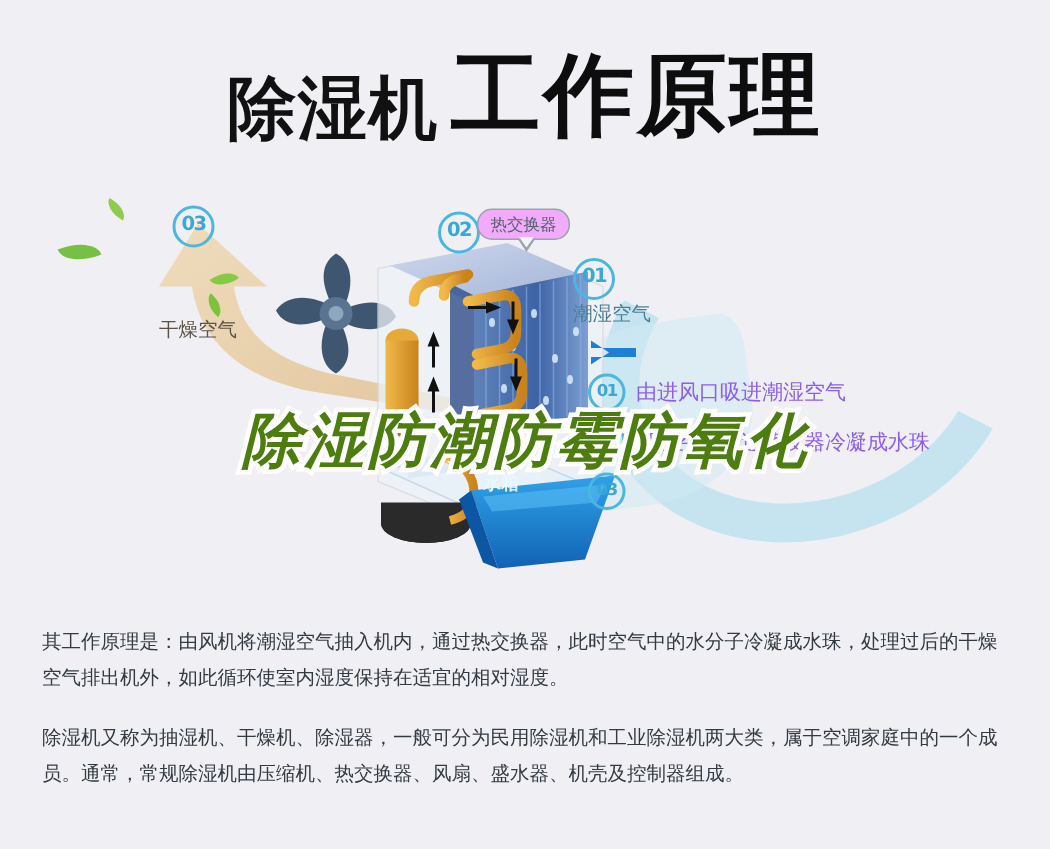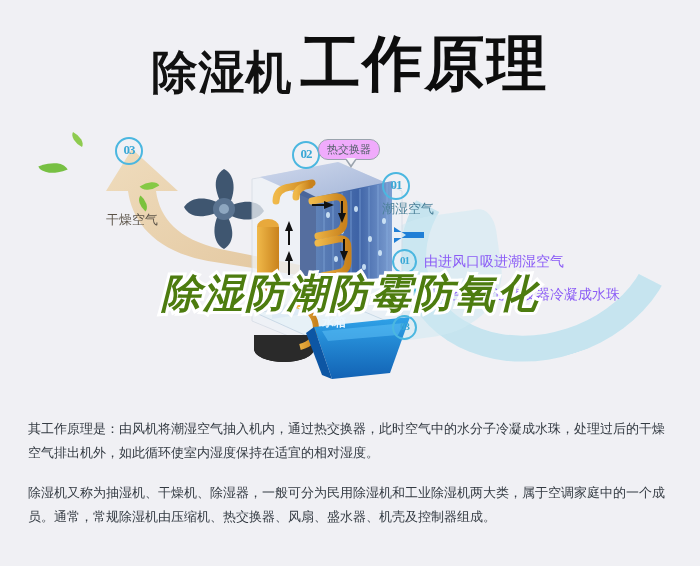--- a/index.html
+++ b/index.html
@@ -2,21 +2,21 @@
 <html><head>
 <meta charset="utf-8">
 <style>
   html,body{margin:0;padding:0;}
   body{
     width:700px;height:566px;
     background:#f0f0f4;
     font-family:"DejaVu Sans","Liberation Sans",sans-serif;
     overflow:hidden;position:relative;
   }
-  .page{position:relative;width:700px;height:566px;overflow:hidden;font-family:Liberation Serif, serif;}
+  .page{position:relative;width:700px;height:566px;overflow:hidden;}
 
   
   .title-wrap{
     position:absolute;left:0;top:24px;width:700px;
     text-align:center;white-space:nowrap;
   }
   .title-small{
     font-size:46px;font-weight:bold;color:#111;
     letter-spacing:1px;vertical-align:-4px;
   }

